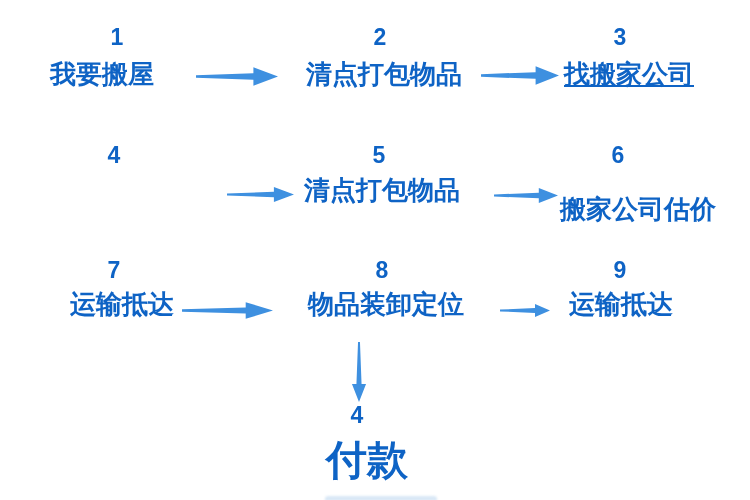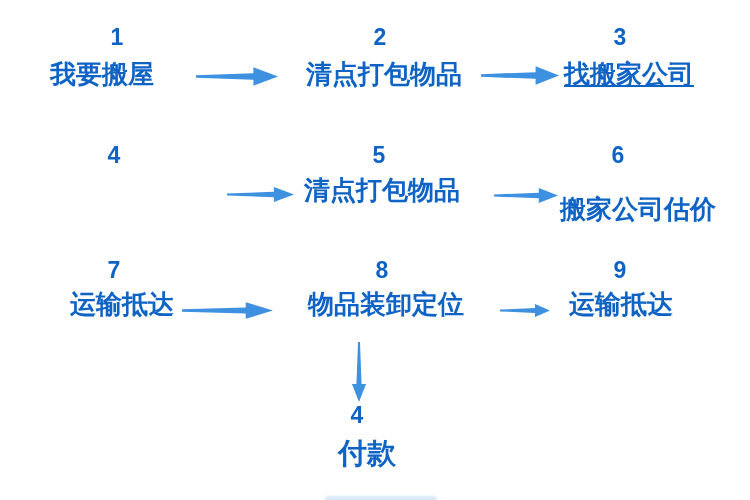--- a/index.html
+++ b/index.html
@@ -26,21 +26,21 @@
   }
   .label{
     position:absolute;
     text-align:center;
     font-size:26px;
     font-weight:bold;
     color:var(--text-blue,#0E63C5);
     line-height:1.15;
     white-space:nowrap;
   }
-  .label.big{font-size:29px;}
+  .label.big{font-size:41px;}
   .arrow{
     position:absolute;
     color:var(--arrow-blue,#3E90E0);
   }
   .arrow svg{display:block;width:100%;height:100%;}
   .cutoff{
     position:absolute;
     left:325px;top:496px;
     width:112px;height:5px;
     background:rgba(170,205,235,0.45);

